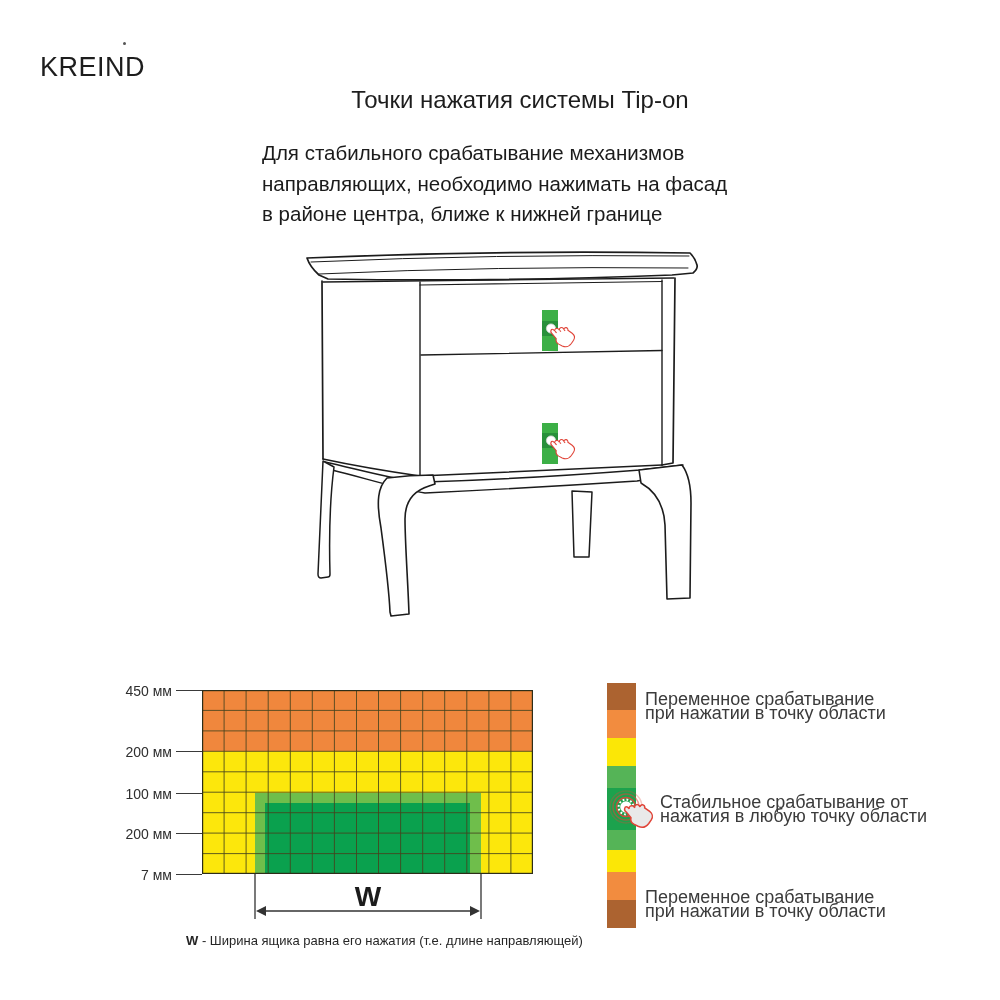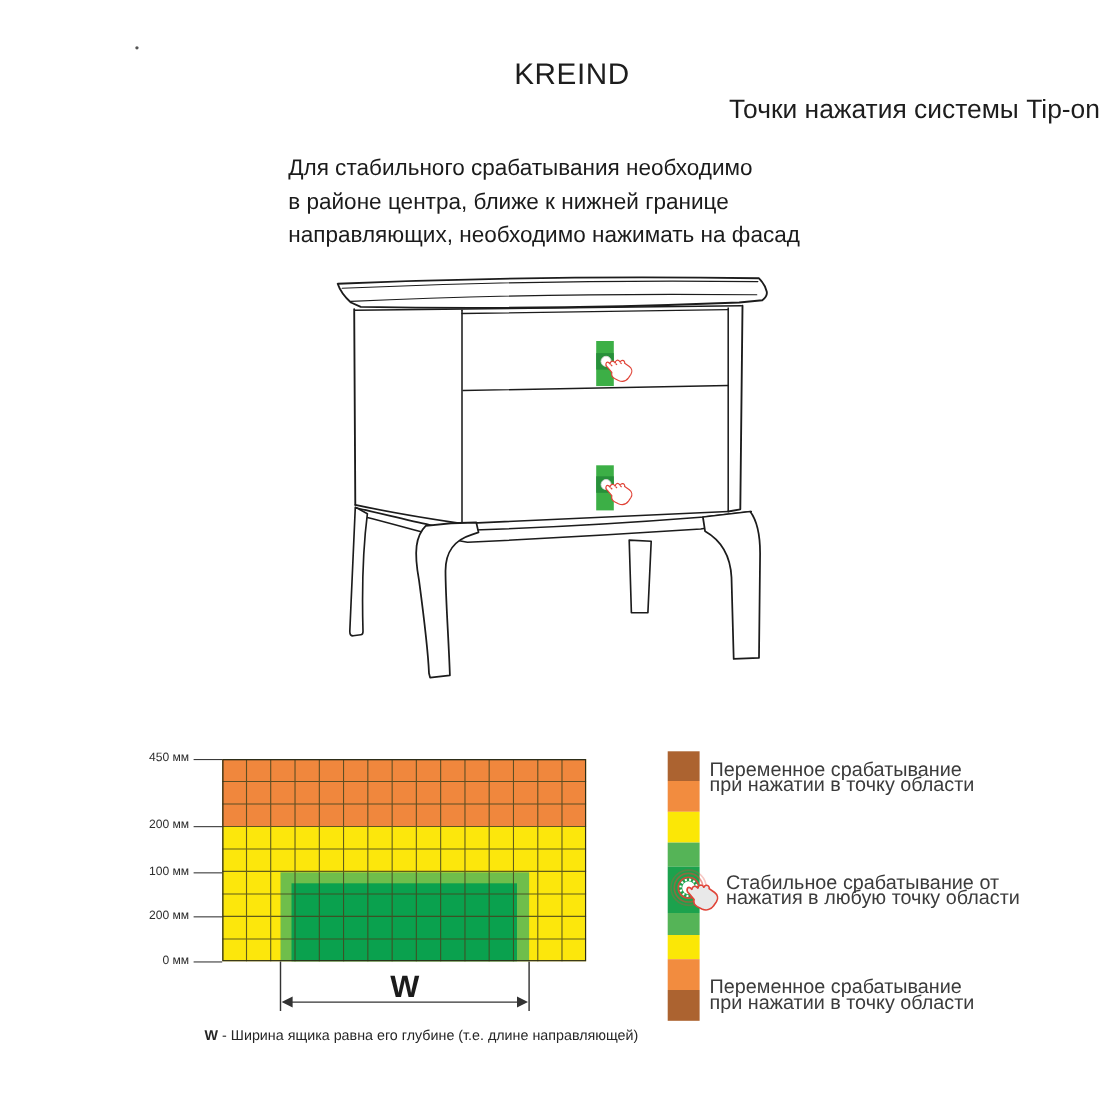--- a/index.html
+++ b/index.html
@@ -1,44 +1,44 @@
 <!DOCTYPE html>
 <html style="--c-orange: #F0873D; --c-yellow: #FCE70C; --c-green-border: #6FBE4B; --c-green-core: #0AA14E; --c-bar-brown: #AC6330; --c-bar-orange: #F28C3F; --c-bar-yellow: #FBE706; --c-bar-green: #55B457; --c-bar-green-dark: #1CA24D; --c-indicator-green: #3CAF46; --c-indicator-green-dark: #27903A; --c-hand-red: #E04438; --c-grid-line: #45441F; --c-text: #2B2B2B;"><head>
 <meta charset="utf-8">
 <style>
   html,body{margin:0;padding:0;background:#fff;}
   body{width:1000px;height:1000px;position:relative;font-family:"Liberation Sans",sans-serif;color:#222;overflow:hidden;}
   .abs{position:absolute;}
   .speck{left:123px;top:42px;width:3px;height:3px;background:#555;border-radius:50%;}
-  .title{left:40px;top:52px;width:960px;text-align:center;font-size:27px;color:#1d1d1d;letter-spacing:.5px;}
-  .subtitle{left:40px;top:86px;width:960px;text-align:right;font-size:24px;color:#1d1d1d;}
+  .title{left:40px;top:52px;width:960px;text-align:left;font-size:27px;color:#1d1d1d;letter-spacing:.5px;}
+  .subtitle{left:40px;top:86px;width:960px;text-align:center;font-size:24px;color:#1d1d1d;}
   .intro{left:262px;top:138px;width:520px;font-size:20.5px;line-height:30.5px;color:#1b1b1b;}
-  .axis-label{width:54px;text-align:right;font-size:11px;color:#2e2e2e;white-space:nowrap;}
+  .axis-label{width:54px;text-align:right;font-size:14px;color:#2e2e2e;white-space:nowrap;}
   .tick{height:1px;background:#3a3a3a;width:26px;left:176px;}
   .w-label{left:338px;top:881px;width:60px;text-align:center;font-size:28px;font-weight:bold;color:#1b1b1b;}
   .caption{left:186px;top:933px;font-size:13px;color:#262626;white-space:nowrap;}
   .caption b{font-weight:bold;}
   .legend-bar{left:607px;top:683px;width:29px;display:flex;flex-direction:column;}
   .bar-seg{width:29px;}
   .legend-text{font-size:18px;line-height:14px;color:#3b3b3b;white-space:nowrap;}
   svg{display:block;}
   .sketch{stroke:#1c1c1c;fill:none;stroke-linecap:round;stroke-linejoin:round;}
   .sketch-fill{stroke:#1c1c1c;fill:#fff;stroke-linecap:round;stroke-linejoin:round;}
 </style>
 </head>
 <body>
 
 <div class="abs speck"></div>
 
 <div class="abs title">KREIND</div>
 <div class="abs subtitle">Точки нажатия системы Tip-on</div>
 <div class="abs intro">
-  <div>Для стабильного срабатывания необходимо</div>
+  <div>Для стабильного срабатывание механизмов</div>
+  <div>направляющих, необходимо нажимать на фасад</div>
   <div>в районе центра, ближе к нижней границе</div>
-  <div>направляющих, необходимо нажимать на фасад</div>
 </div>
 
 <svg class="abs" style="left:295px;top:243px" width="410" height="390" viewBox="0 0 410 390">
   <defs>
     <g id="hand-shape">
       <path d="M -0.6,-0.4 C -2.8,0.4 -3.4,2.2 -2.9,4.2 L -2.7,11.5 C -4.8,13.2 -5.5,15.8 -4.4,18.4 L -2.4,22.6 C -0.4,26.4 3.6,28.2 7.8,27 L 12.2,25.6 C 15.4,24.4 16.9,21.2 16,18 L 14.2,12.2 C 15.4,11.2 15.5,9.4 14.4,8.4 C 13.4,7.5 11.9,7.6 11,8.6 C 11.8,6.6 10.8,4.8 9.2,4.5 C 8,4.3 6.9,4.9 6.4,6 C 6.8,3.6 5.4,1.9 3.7,1.9 C 2.7,1.9 1.8,2.5 1.4,3.4 C 1.5,1.2 0.8,-0.2 -0.6,-0.4 Z"></path>
       <path d="M 1.5,3.8 L 1.9,6.4 M 6.4,6.4 L 6.7,8.5 M 11,8.9 L 11.2,10.7" fill="none"></path>
     </g>
   </defs>
 
@@ -92,36 +92,36 @@
   <rect x="53" y="103" width="226" height="81" style="fill:var(--c-green-border)"></rect>
   <rect x="63" y="113" width="205" height="71" style="fill:var(--c-green-core)"></rect>
   <path id="grid-lines" d="M22.1,0 V184 M44.1,0 V184 M66.2,0 V184 M88.3,0 V184 M110.3,0 V184 M132.4,0 V184 M154.5,0 V184 M176.5,0 V184 M198.6,0 V184 M220.7,0 V184 M242.7,0 V184 M264.8,0 V184 M286.9,0 V184 M308.9,0 V184 M0,20.4 H331 M0,40.9 H331 M0,61.3 H331 M0,81.8 H331 M0,102.2 H331 M0,122.7 H331 M0,143.1 H331 M0,163.6 H331 " style="stroke:var(--c-grid-line)" stroke-width="1" opacity="0.85" fill="none"></path>
   <rect x="0.5" y="0.5" width="330" height="183" fill="none" stroke="#2d2d18" stroke-width="1.4"></rect>
 </svg>
 
 <div class="abs axis-label" style="left:118px;top:683px">450 мм</div>
 <div class="abs axis-label" style="left:118px;top:744px">200 мм</div>
 <div class="abs axis-label" style="left:118px;top:786px">100 мм</div>
 <div class="abs axis-label" style="left:118px;top:826px">200 мм</div>
-<div class="abs axis-label" style="left:118px;top:867px">0 мм</div>
+<div class="abs axis-label" style="left:118px;top:867px">7 мм</div>
 <div class="abs tick" style="top:690px"></div>
 <div class="abs tick" style="top:751px"></div>
 <div class="abs tick" style="top:793px"></div>
 <div class="abs tick" style="top:833px"></div>
 <div class="abs tick" style="top:874px"></div>
 
 <svg class="abs" style="left:250px;top:872px" width="240" height="52" viewBox="0 0 240 52">
   <path d="M 5,2 L 5,47 M 231,2 L 231,47" stroke="#333" stroke-width="1.3" fill="none"></path>
   <path d="M 8,39 L 228,39" stroke="#333" stroke-width="1.3" fill="none"></path>
   <path d="M 16,34 L 6,39 L 16,44 Z" fill="#333"></path>
   <path d="M 220,34 L 230,39 L 220,44 Z" fill="#333"></path>
 </svg>
 <div class="abs w-label">W</div>
 
-<div class="abs caption"><b>W</b><span> - Ширина ящика равна его глубине (т.е. длине направляющей)</span></div>
+<div class="abs caption"><b>W</b><span> - Ширина ящика равна его нажатия (т.е. длине направляющей)</span></div>
 
 <div class="abs legend-bar">
     <div class="bar-seg" style="height: 27px; background: var(--c-bar-brown);"></div>
     <div class="bar-seg" style="height: 28px; background: var(--c-bar-orange);"></div>
     <div class="bar-seg" style="height: 28px; background: var(--c-bar-yellow);"></div>
     <div class="bar-seg" style="height: 22px; background: var(--c-bar-green);"></div>
     <div class="bar-seg" style="height: 42px; background: var(--c-bar-green-dark);"></div>
     <div class="bar-seg" style="height: 20px; background: var(--c-bar-green);"></div>
     <div class="bar-seg" style="height: 22px; background: var(--c-bar-yellow);"></div>
     <div class="bar-seg" style="height: 28px; background: var(--c-bar-orange);"></div>

